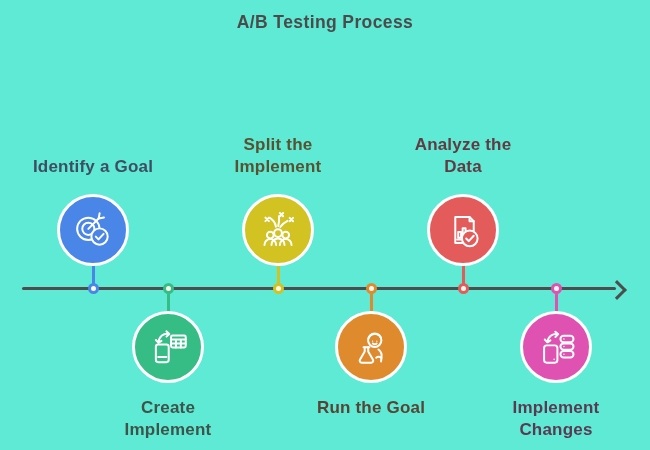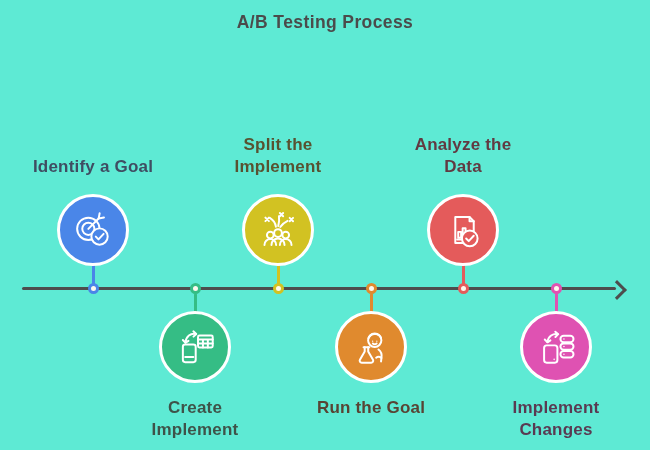--- a/index.html
+++ b/index.html
@@ -16,21 +16,21 @@
   .tl-line {
     position:absolute; left:22px; top:287px; width:594px; height:3px;
     border-radius:2px; background:#4d4d4d;
   }
   .tl-arrow {
     position:absolute; left:610px; top:282.5px; width:11px; height:11px;
     border-top:3px solid #4d4d4d; border-right:3px solid #4d4d4d;
     transform:rotate(45deg);
   }
   .step { position:absolute; top:0; height:450px; width:136px; }
-  .s1 { left:25px; }  .s2 { left:127px; } .s3 { left:210px; }
+  .s1 { left:25px; }  .s2 { left:100px; } .s3 { left:210px; }
   .s4 { left:303px; } .s5 { left:395px; } .s6 { left:488px; }
 
   .circle {
     position:absolute; left:32px; width:66px; height:66px;
     border-radius:50%; border:3px solid #fff;
     display:flex; align-items:center; justify-content:center;
   }
   .above .circle { top:194px; }
   .below .circle { top:311px; }
 

